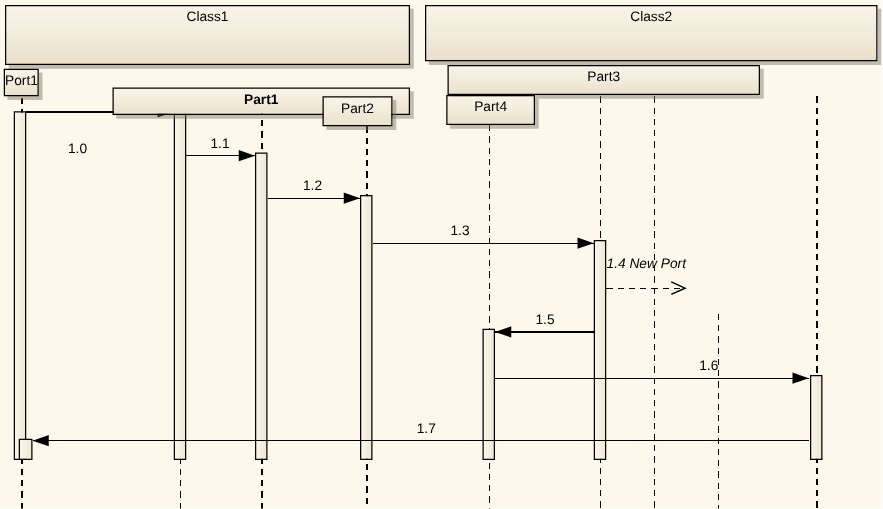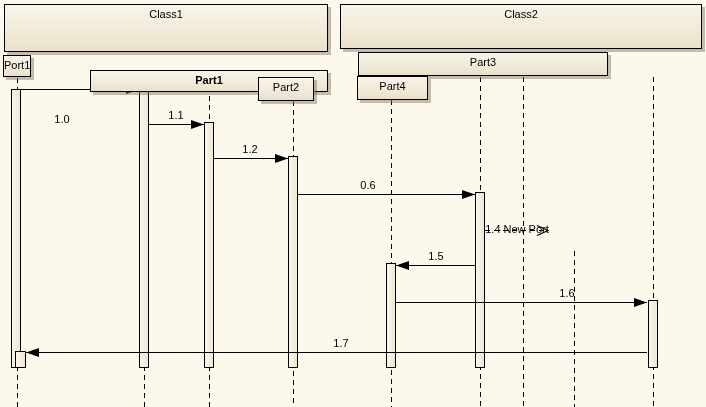--- a/index.html
+++ b/index.html
@@ -100,22 +100,22 @@
       </g>
       <g>
         <line x1="647" y1="352.5" x2="26" y2="352.5" stroke="#000000" stroke-width="1" shape-rendering="crispEdges"></line>
         <path d="M 26 352.5 L 39 348 L 39 357 Z" fill="#000000" stroke="none"></path>
       </g>
     </svg>
   <div class="layer" id="label-layer">
       <div class="mlabel" style="left: 62px; top: 74px; margin-top: 39px;">1.0</div>
       <div class="mlabel" style="left: 176px; top: 109px;">1.1</div>
       <div class="mlabel" style="left: 250px; top: 143px;">1.2</div>
-      <div class="mlabel" style="left: 368px; top: 179px;">0.6</div>
-      <div class="mlabel" style="left: 517px; top: 223px;">1.4 New Port</div>
+      <div class="mlabel" style="left: 368px; top: 179px;">1.3</div>
+      <div class="mlabel" style="left: 517px; top: 205px; font-style: italic;">1.4 New Port</div>
       <div class="mlabel" style="left: 436px; top: 250px;">1.5</div>
       <div class="mlabel" style="left: 567px; top: 287px;">1.6</div>
       <div class="mlabel" style="left: 341px; top: 337px;">1.7</div>
     </div>
   <div class="layer" id="box-layer">
       <div class="box" style="left: 4px; top: 4px; width: 324px; height: 48px;">
         <span class="box-label">Class1</span>
       </div>
       <div class="box" style="left: 340px; top: 4px; width: 362px; height: 45px;">
         <span class="box-label">Class2</span>

